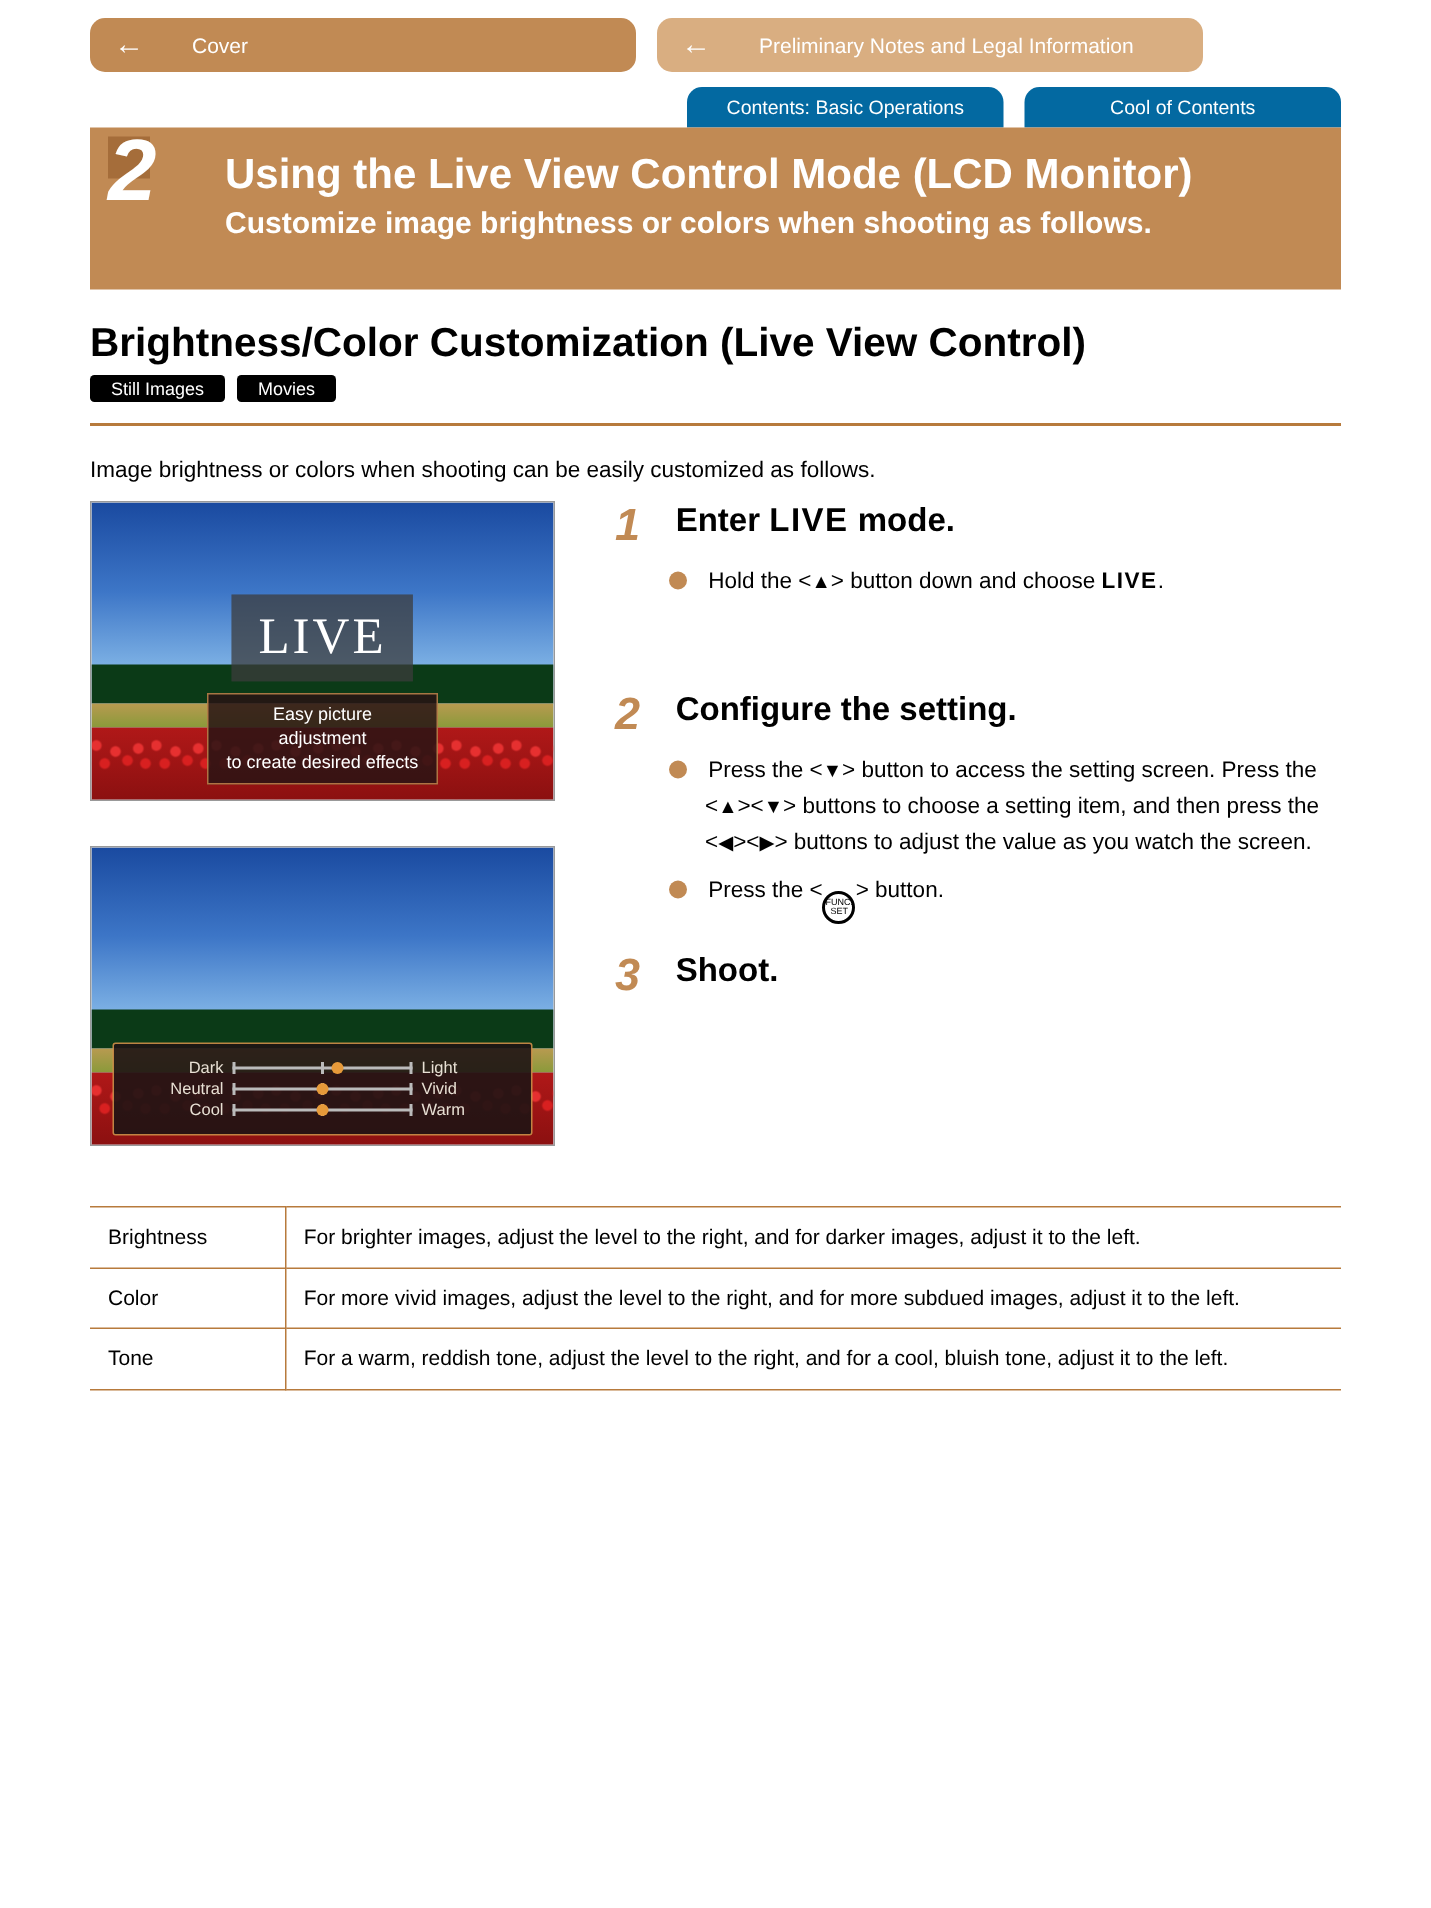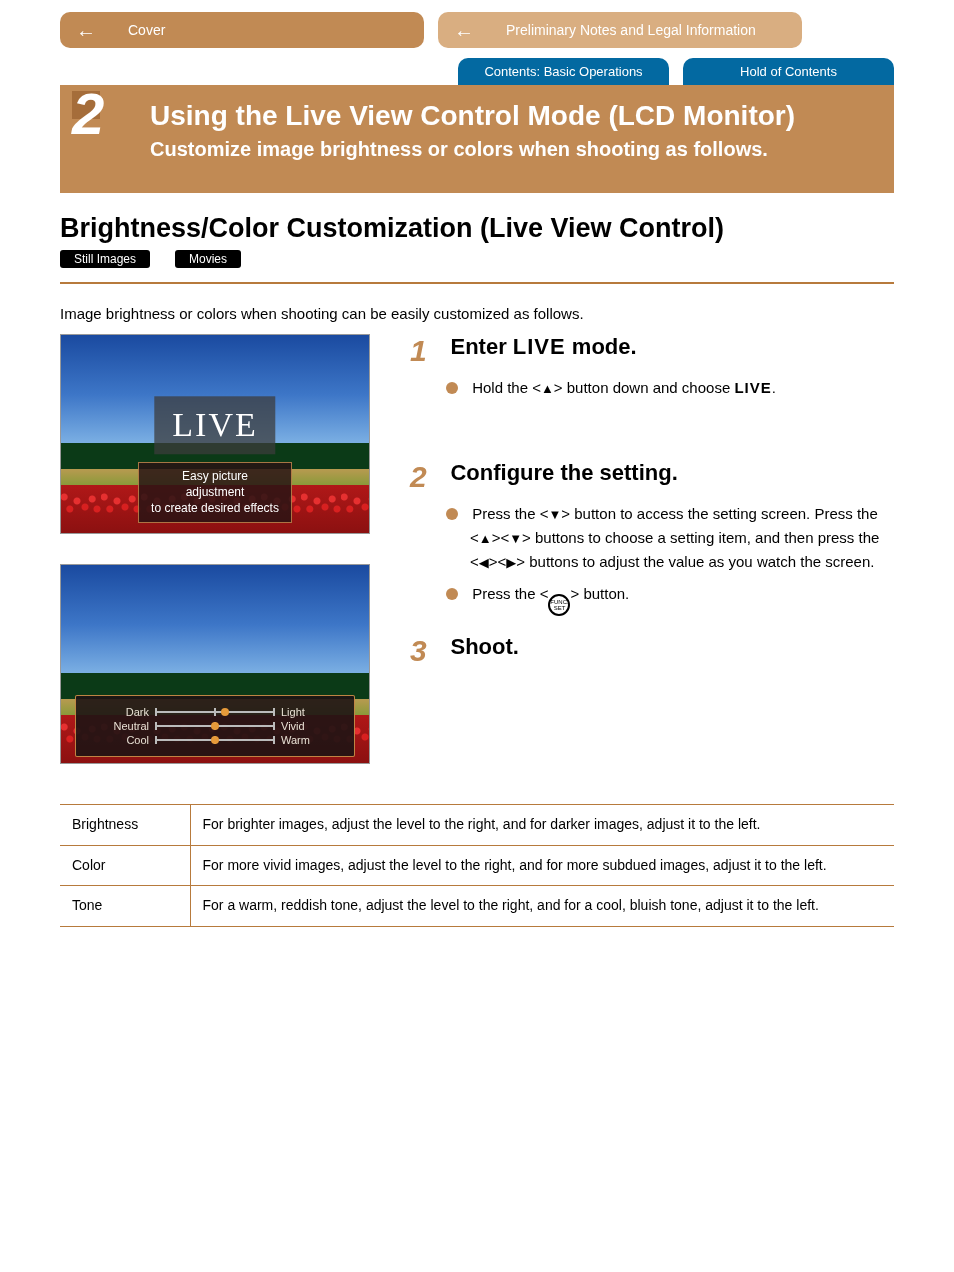--- a/index.html
+++ b/index.html
@@ -93,21 +93,21 @@
 
   .footnote { font-size: 13px; margin-top: 14px; color: #000; }
 
   hr.rule { border: none; border-top: 2px solid #b77a3c; margin: 14px 0 20px 0; }
 
   .section-title {
     font-size: 27px;
     font-weight: bold;
     margin: 20px 0 6px 0;
   }
-  .mode-row { display: flex; align-items: center; gap: 25px; font-size: 14px; margin-bottom: 6px; }
+  .mode-row { display: flex; align-items: center; gap: 8px; font-size: 14px; margin-bottom: 6px; }
   .mode-pill {
     background: #000;
     color: #fff;
     font-size: 12px;
     padding: 2px 14px;
     border-radius: 3px;
   }
 
   .intro { font-size: 15px; line-height: 1.35; margin-bottom: 10px; }
 
@@ -228,21 +228,21 @@
       <span>Cover</span>
     </div>
     <div class="nav-btn nav-prelim">
       <span class="arrow-icon">←</span>
       <span>Preliminary Notes and Legal Information</span>
     </div>
   </div>
 
   <div class="tabs-row">
     <div class="tab">Contents: Basic Operations</div>
-    <div class="tab">Hold of Contents</div>
+    <div class="tab">Cool of Contents</div>
   </div>
 
   <div class="banner">
     <div class="banner-chip"></div>
     <div class="banner-num">2</div>
     <div class="banner-title">Using the Live View Control Mode (LCD Monitor)</div>
     <div class="banner-sub">Customize image brightness or colors when shooting as follows.</div>
   </div>
 
 

